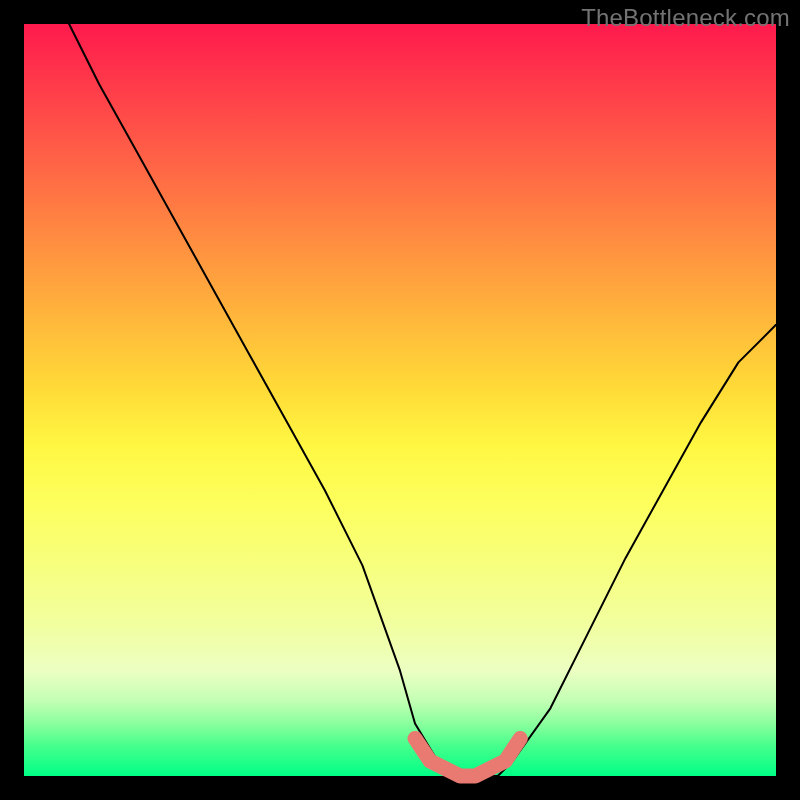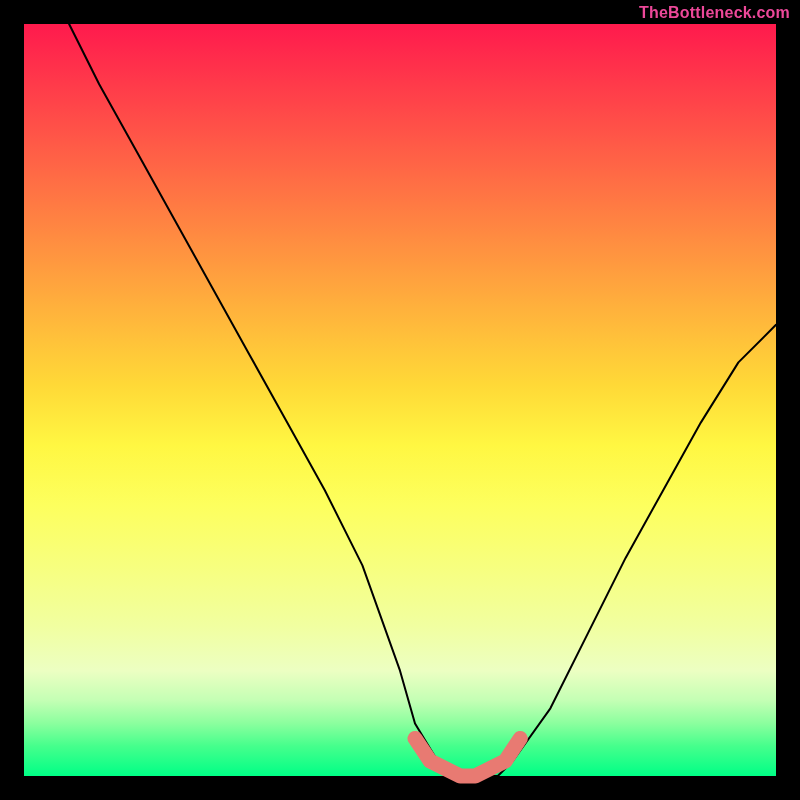--- a/index.html
+++ b/index.html
@@ -35,23 +35,23 @@
       #c3ffb4 90%,
       #8bff9e 93%,
       #46ff8c 96%,
       #00ff86 100%
     );
   }
   .watermark {
     position: absolute;
     top: 4px;
     right: 10px;
-    color: #ec4899;
-    font-size: 16px;
-    font-weight: 700;
+    color: #737373;
+    font-size: 24px;
+    font-weight: 400;
     z-index: 5;
     letter-spacing: 0.2px;
   }
   svg {
     position: absolute;
     left: 0;
     top: 0;
   }
 </style>
 </head>

